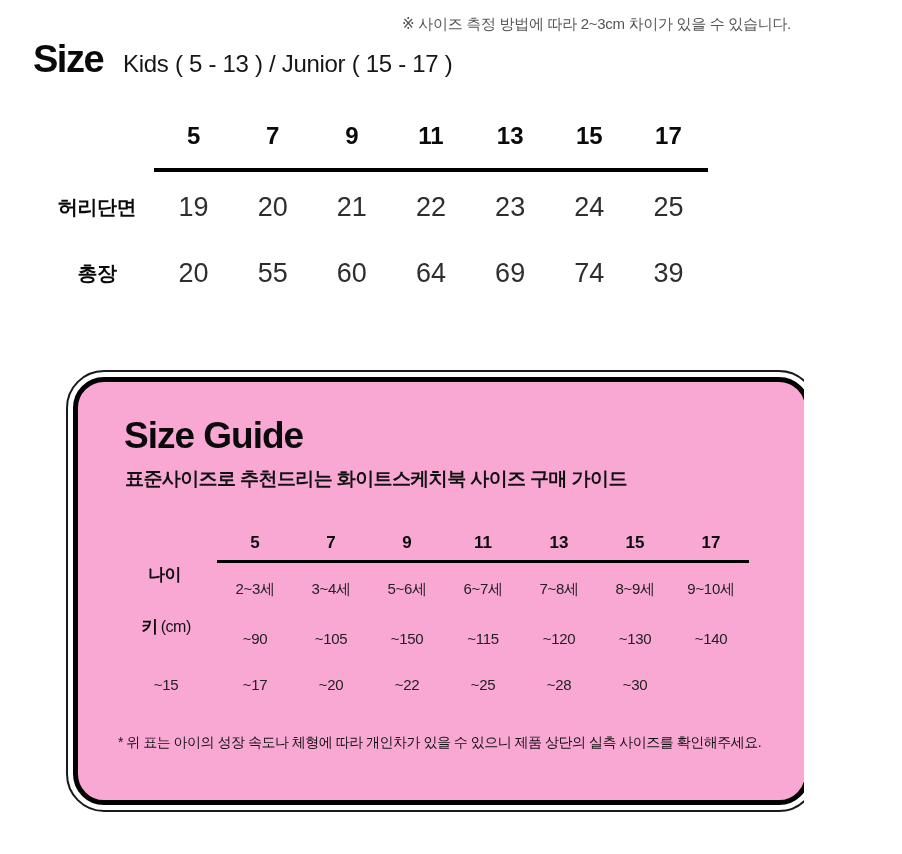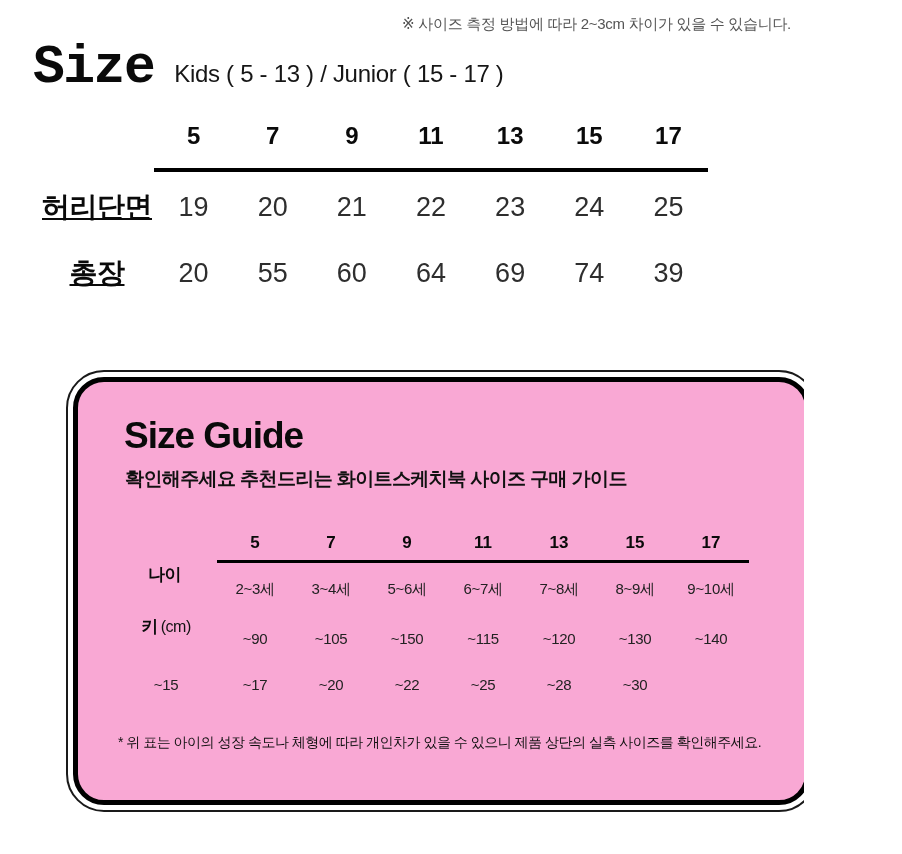--- a/index.html
+++ b/index.html
@@ -4,29 +4,29 @@
 <style>
   html,body{margin:0;padding:0;background:#fff;}
   .page{
     position:relative;width:804px;height:854px;background:#ffffff;overflow:hidden;
     font-family:"Liberation Sans","DejaVu Sans",sans-serif;color:#111;
   }
   
   .top-note{position:absolute;top:15px;right:13px;font-size:15px;color:#555;letter-spacing:-0.3px;}
   
   .size-header{position:absolute;left:33px;top:38px;display:flex;align-items:baseline;gap:20px;}
-  .size-title{font-size:53px;font-weight:800;letter-spacing:-1.5px;color:#0a0a0a;font-family:Liberation Mono, monospace;}
+  .size-title{font-size:38px;font-weight:800;letter-spacing:-1.5px;color:#0a0a0a;}
   .size-sub{font-size:24px;color:#161616;letter-spacing:-0.3px;}
   
   .size-table{position:absolute;left:40px;top:104px;width:668px;display:grid;grid-template-columns:114px repeat(7,1fr);}
   .cell{display:flex;align-items:center;justify-content:center;}
   .st-h{height:64px;font-size:24px;font-weight:800;color:#0a0a0a;}
   .st-divider{grid-column:2 / -1;height:4px;background:#000;}
   .st-spacer{grid-column:1;height:4px;}
-  .st-label{font-size:28px;font-weight:800;color:#0a0a0a;letter-spacing:-0.5px;text-decoration:underline;}
+  .st-label{font-size:20px;font-weight:800;color:#0a0a0a;letter-spacing:-0.5px;}
   .st-v{font-size:27px;font-weight:300;color:#2e2e2e;}
   .h-r1{height:70px;}
   .h-r2{height:62px;}
   
   .guide-box{
     position:absolute;left:66px;top:370px;width:751px;height:442px;box-sizing:border-box;
     border:2px solid #1a1a1a;border-radius:38px;padding:5px;background:#fff;
   }
   .guide-inner{
     position:relative;width:100%;height:100%;box-sizing:border-box;
@@ -87,21 +87,21 @@
     <div class="cell h-r2 st-v">64</div>
     <div class="cell h-r2 st-v">69</div>
     <div class="cell h-r2 st-v">74</div>
     <div class="cell h-r2 st-v">39</div>
   </div>
 
   <div class="guide-box">
     <div class="guide-inner">
 
       <div class="guide-title">Size Guide</div>
-      <div class="guide-subtitle">확인해주세요 추천드리는 화이트스케치북 사이즈 구매 가이드</div>
+      <div class="guide-subtitle">표준사이즈로 추천드리는 화이트스케치북 사이즈 구매 가이드</div>
 
       <div class="guide-table">
         <div class="cell gt-h"></div>
         <div class="cell gt-h">5</div>
         <div class="cell gt-h">7</div>
         <div class="cell gt-h">9</div>
         <div class="cell gt-h">11</div>
         <div class="cell gt-h">13</div>
         <div class="cell gt-h">15</div>
         <div class="cell gt-h">17</div>

